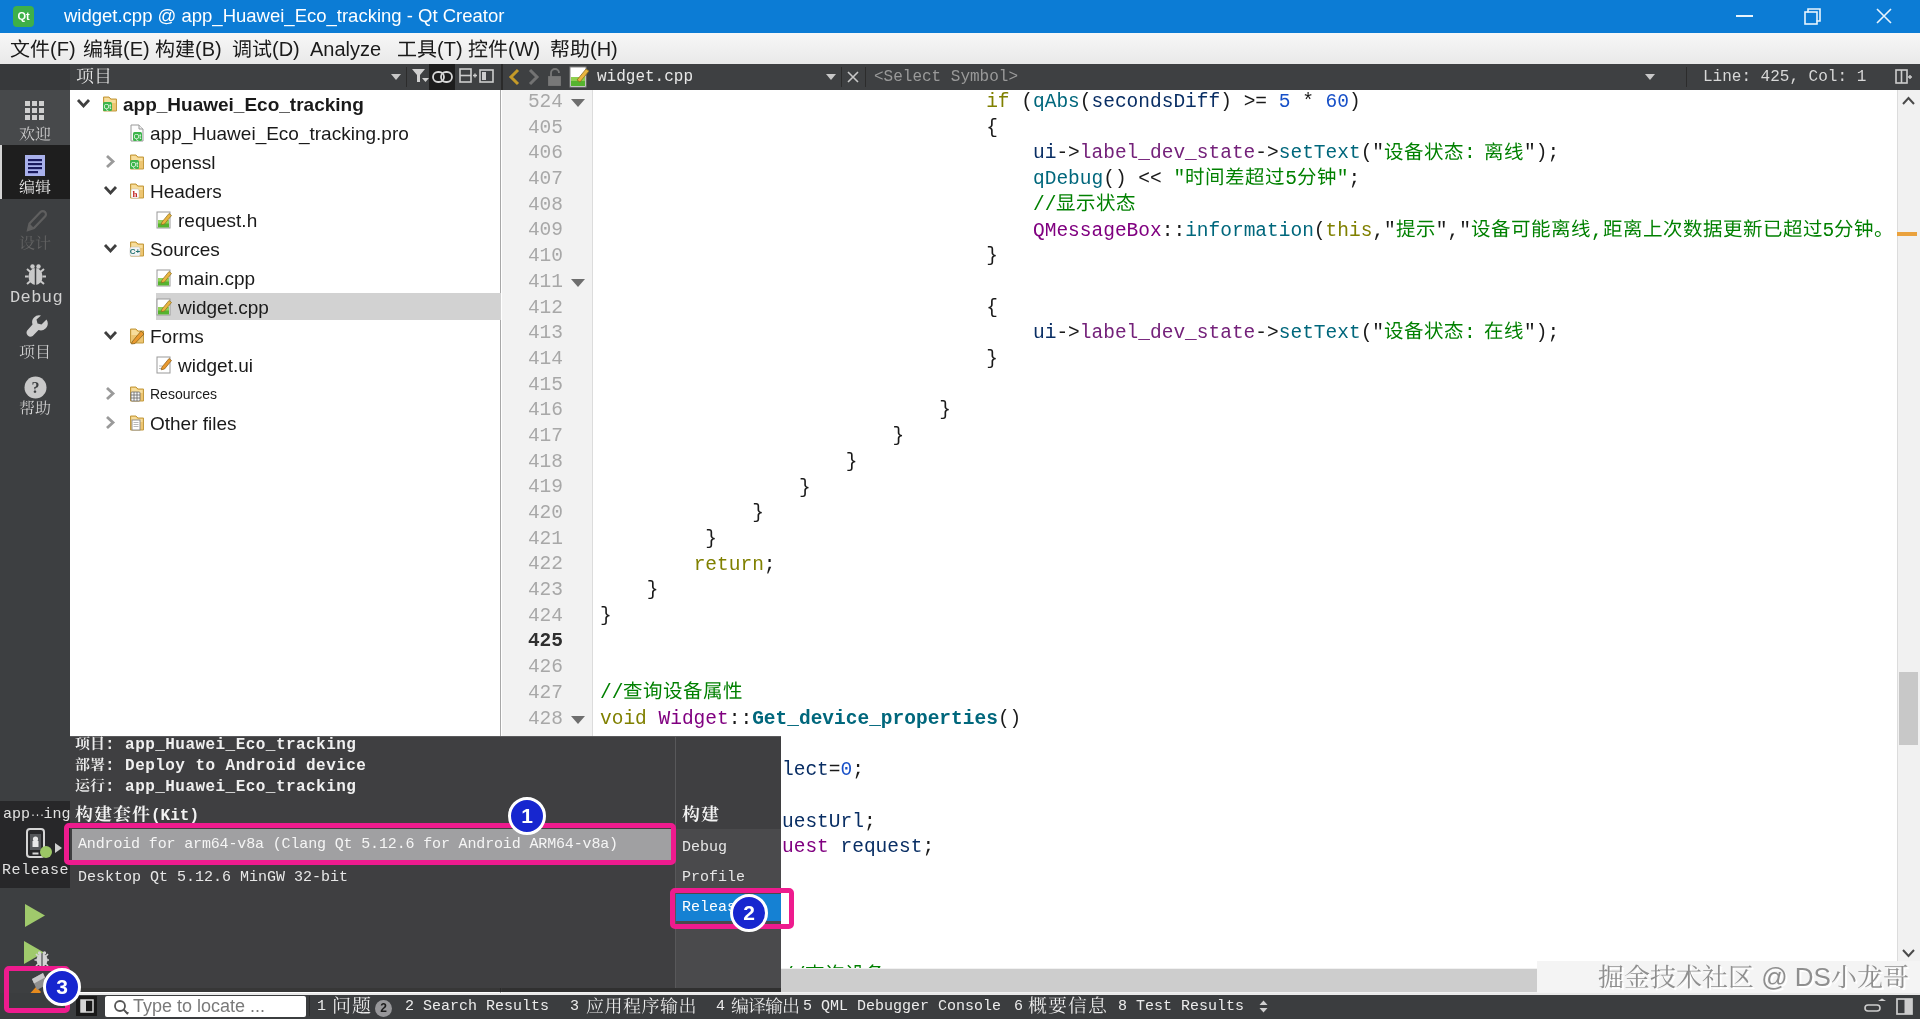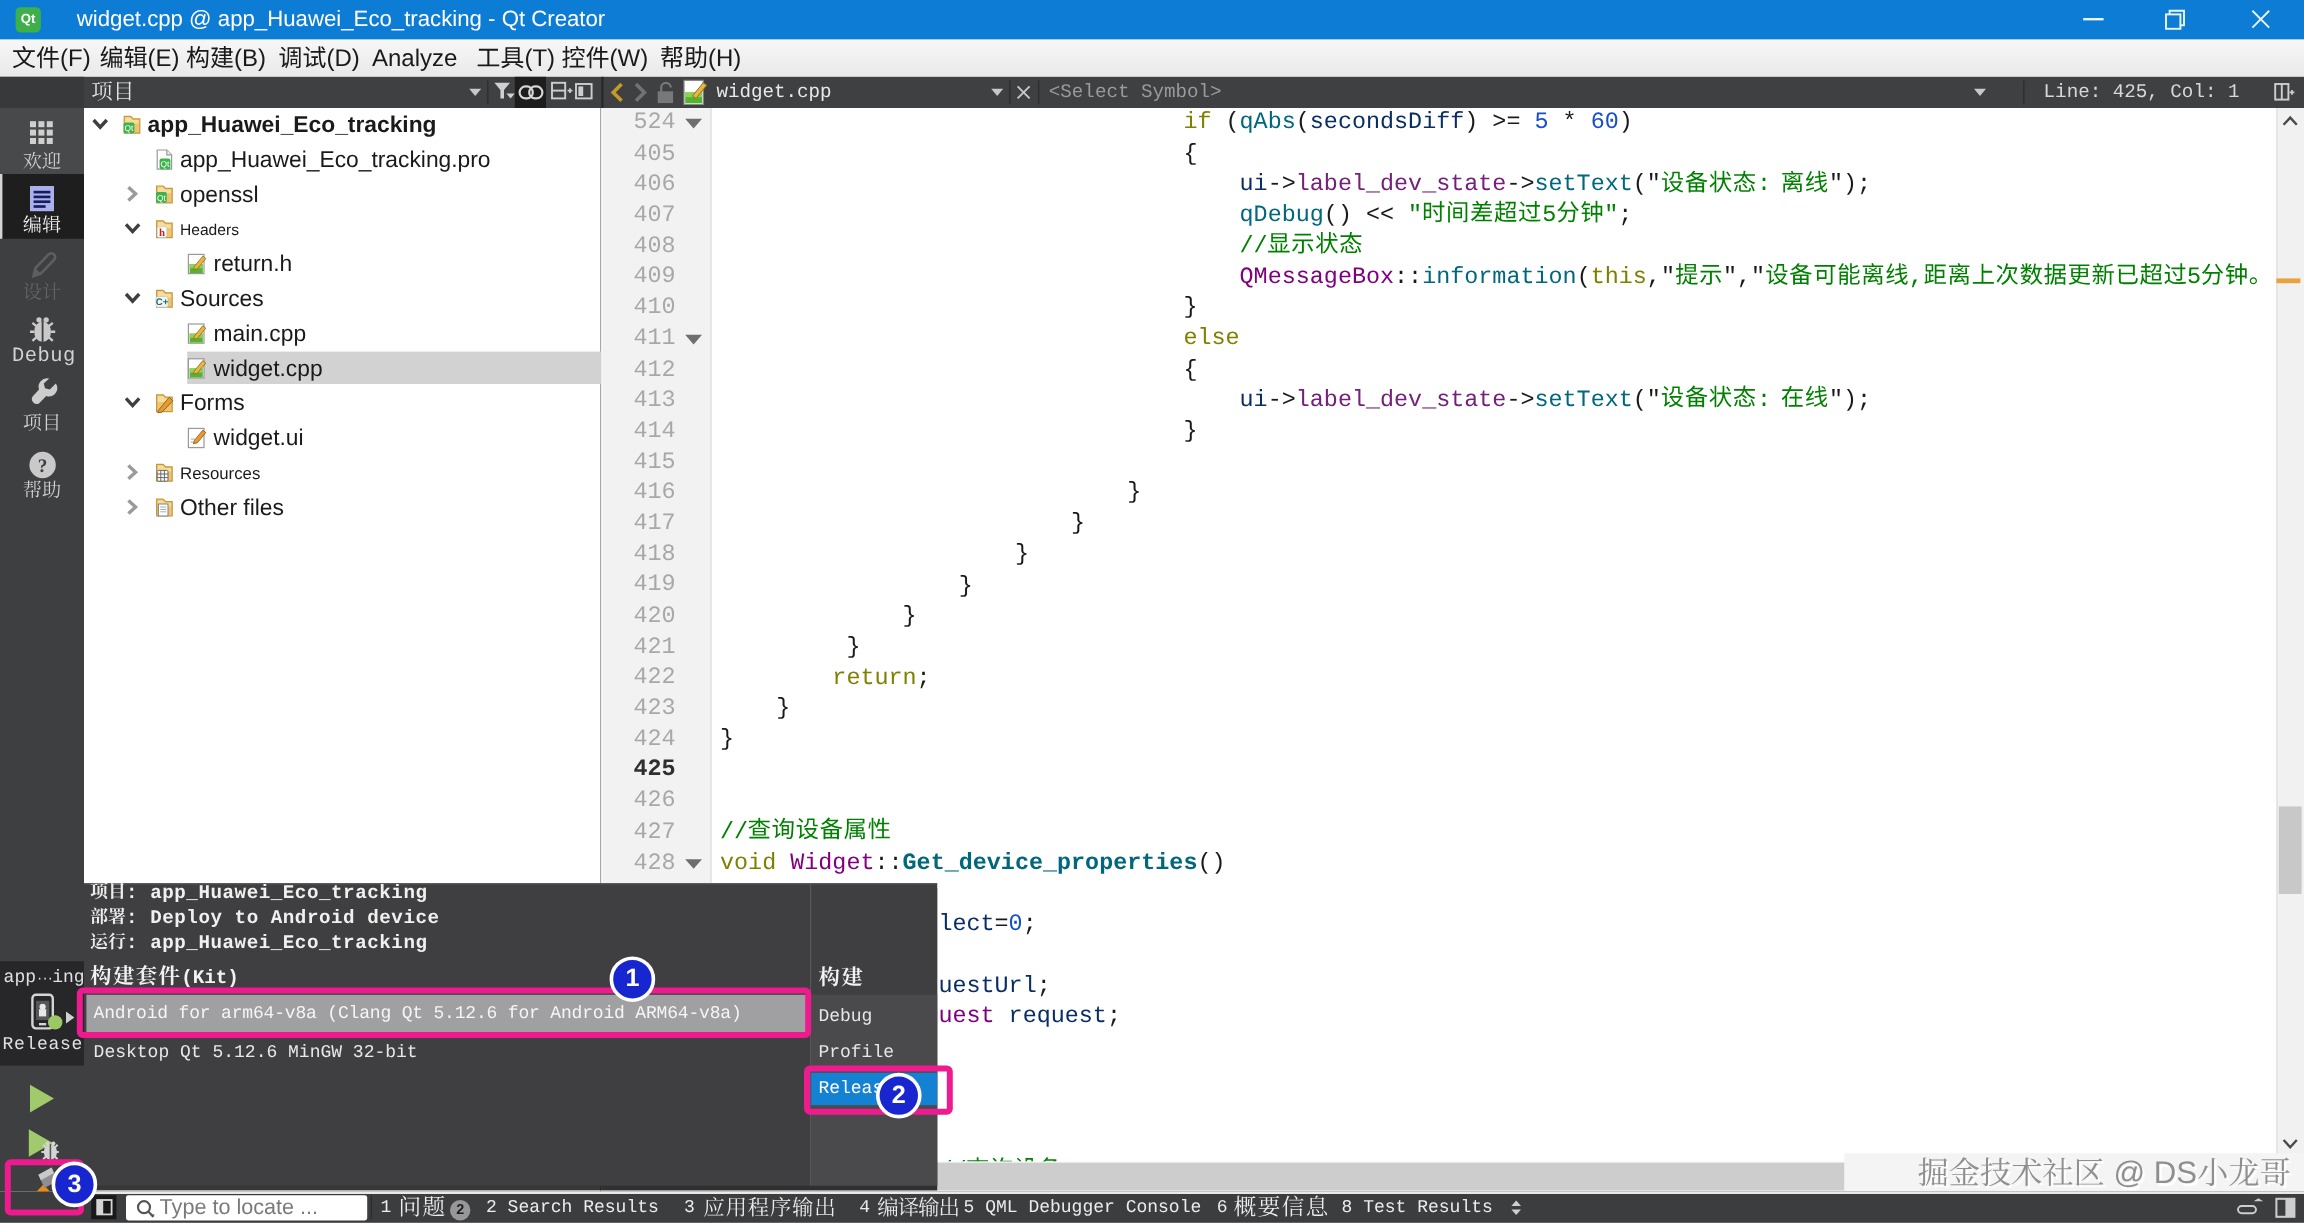--- a/index.html
+++ b/index.html
@@ -334,28 +334,28 @@
 <div class="a" style="left:150px;top:150px;font-size:19px;color:#1a1a1a;line-height:25px">openssl</div>
 <svg class="a" style="left:103px;top:185px" width="15" height="11" fill="none" stroke="#3f3f3f" stroke-width="2.8">
     <path d="M2 2 L7.5 8 L13 2"></path>
   </svg>
 <svg class="a" style="left:129px;top:181px" width="18" height="19">
     <path d="M1.5 3 L7 3 L9 5 L14.5 5 L14.5 17 L1.5 17 Z" fill="#edc571" stroke="#c39a3f" stroke-width="1"></path>
     <path d="M2.5 4 L6.5 4 L8.5 6 L13.5 6 L13.5 9 L2.5 9 Z" fill="#f7dd9b"></path>
     <rect x="2" y="8" width="8" height="9" rx="1.5" fill="#fff" stroke="#bbb" stroke-width="0.5"></rect>
     <text x="6" y="15.5" text-anchor="middle" font-size="9" font-weight="bold" font-family="Liberation Serif" fill="#c02020">h</text>
   </svg>
-<div class="a" style="left:150px;top:179px;font-size:13px;color:#1a1a1a;line-height:25px">Headers</div>
+<div class="a" style="left:150px;top:179px;font-size:19px;color:#1a1a1a;line-height:25px">Headers</div>
 <svg class="a" style="left:155px;top:211px" width="19" height="19">
     <rect x="2" y="1" width="13" height="16" fill="#fff" stroke="#999" stroke-width="1"></rect>
     <rect x="3" y="9" width="11" height="7.5" fill="#56b32f"></rect>
     <rect x="3" y="9" width="11" height="3.5" fill="#90d257"></rect>
     <path d="M7 11 L14 2.5 L16.5 4.5 L9.5 13 L6.2 13.8 Z" fill="#e9b53f" stroke="#8a6d20" stroke-width="0.7"></path>
   </svg>
-<div class="a" style="left:178px;top:208px;font-size:19px;color:#1a1a1a;line-height:25px">return.h</div>
+<div class="a" style="left:178px;top:208px;font-size:19px;color:#1a1a1a;line-height:25px">request.h</div>
 <svg class="a" style="left:103px;top:243px" width="15" height="11" fill="none" stroke="#3f3f3f" stroke-width="2.8">
     <path d="M2 2 L7.5 8 L13 2"></path>
   </svg>
 <svg class="a" style="left:129px;top:239px" width="18" height="19">
     <path d="M1.5 3 L7 3 L9 5 L14.5 5 L14.5 17 L1.5 17 Z" fill="#edc571" stroke="#c39a3f" stroke-width="1"></path>
     <path d="M2.5 4 L6.5 4 L8.5 6 L13.5 6 L13.5 9 L2.5 9 Z" fill="#f7dd9b"></path>
     <rect x="1" y="8" width="10" height="9" rx="1.5" fill="#f4f4f4" stroke="#bbb" stroke-width="0.5"></rect>
     <text x="6" y="15.2" text-anchor="middle" font-size="8" font-weight="bold" font-family="Liberation Sans" fill="#207070">C+</text>
   </svg>
 <div class="a" style="left:150px;top:237px;font-size:19px;color:#1a1a1a;line-height:25px">Sources</div>
@@ -494,21 +494,20 @@
         <use href="#s65b0" x="1795"></use>
         <use href="#s5df2" x="2051"></use>
         <use href="#s8d85" x="2308"></use>
         <use href="#s8fc7" x="2564"></use>
       </svg><span style="color:#008000;">5</span><svg style="width:60px;height:19.5px;vertical-align:-2.7px;" viewBox="0 -215 769 250" fill="#008000">
         <use href="#s5206" x="0"></use>
         <use href="#s949f" x="256"></use>
         <use href="#s3002" x="513"></use>
       </svg></pre>
 <pre class="a" style="left:7px;top:154.2px;height:25.7px;line-height:25.7px;font-size:19.5px">                                 <span style="color:#1a1a1a;">}</span></pre>
-<pre class="a" style="left:7px;top:179.89999999999998px;height:25.7px;line-height:25.7px;font-size:19.5px">                                 <span style="color:#808000;">else</span></pre>
 <pre class="a" style="left:7px;top:205.60000000000002px;height:25.7px;line-height:25.7px;font-size:19.5px">                                 <span style="color:#1a1a1a;">{</span></pre>
 <pre class="a" style="left:7px;top:231.3px;height:25.7px;line-height:25.7px;font-size:19.5px">                                     <span style="color:#092e64;">ui</span><span style="color:#1a1a1a;">-&gt;</span><span style="color:#74217a;">label_dev_state</span><span style="color:#1a1a1a;">-&gt;</span><span style="color:#00677c;">setText</span><span style="color:#1a1a1a;">("</span><svg style="width:80px;height:19.5px;vertical-align:-2.7px;" viewBox="0 -215 1026 250" fill="#008000">
         <use href="#s8bbe" x="0"></use>
         <use href="#s5907" x="256"></use>
         <use href="#s72b6" x="513"></use>
         <use href="#s6001" x="769"></use>
       </svg><span style="color:#008000;">:</span><span style="display:inline-block;width:8.3px"></span><svg style="width:40px;height:19.5px;vertical-align:-2.7px;" viewBox="0 -215 513 250" fill="#008000">
         <use href="#s5728" x="0"></use>
         <use href="#s7ebf" x="256"></use>
       </svg><span style="color:#1a1a1a;">");</span></pre>

